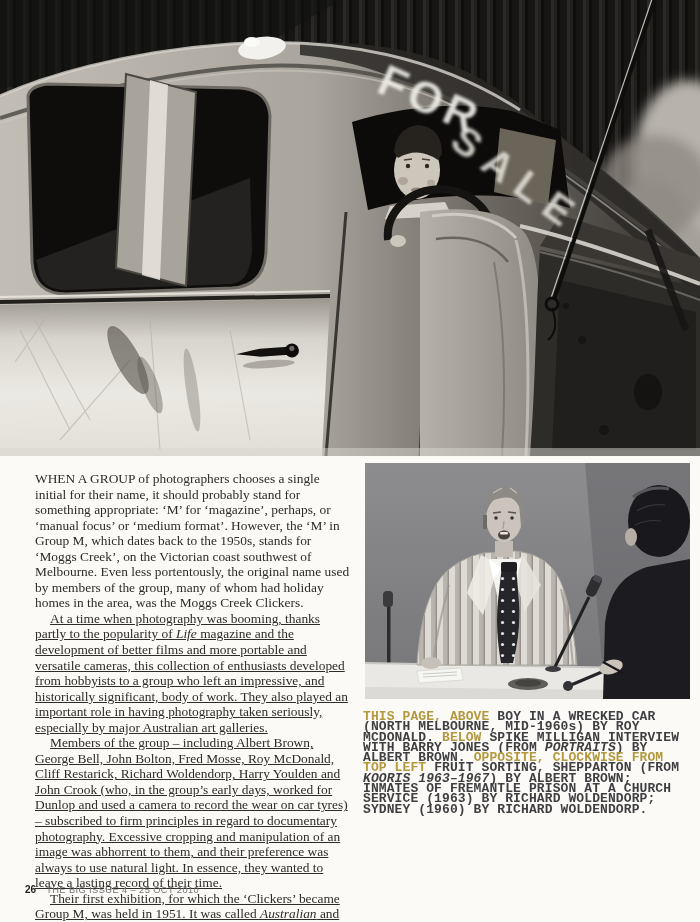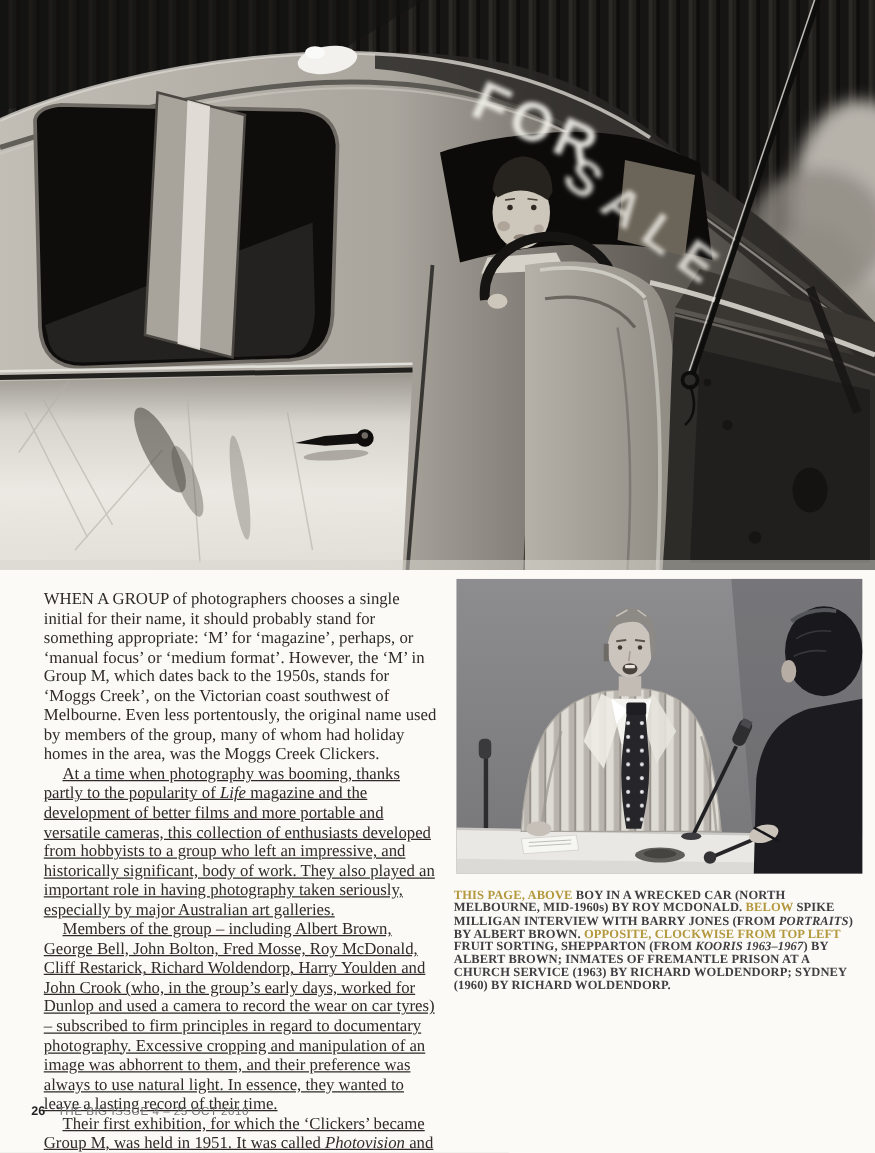--- a/index.html
+++ b/index.html
@@ -12,22 +12,22 @@
   .article { position:absolute; left:35px; top:471px; width:315px;
              color:#2e2b28; font-size:13.4px; line-height:15.55px; text-rendering:optimizeLegibility; }
   .article p { margin:0; }
   .article p.indent { text-indent:15px;text-decoration:underline; }
   .it { font-style:italic; }
 
   .photo2 { position:absolute; left:365px; top:463px; width:325px; height:236px; }
   .photo2 svg { display:block; }
 
   .caption { position:absolute; left:363px; top:712px; width:331px;
-             font-family:Liberation Serif, serif; font-weight:bold;
-             font-size:10px; line-height:10.3px; letter-spacing:0.1px; color:#3f3f42; }
+             font-family:Liberation Mono, monospace; font-weight:bold;
+             font-size:13px; line-height:10.3px; letter-spacing:0.1px; color:#3f3f42; }
   .caption .gold { color:#b3983e; }
 
   .footer { position:absolute; left:25px; top:884px; font-family:"Liberation Sans", sans-serif;
             font-size:9.3px; letter-spacing:0.4px; color:#737376; white-space:nowrap; }
   .footer .num { font-weight:bold; color:#1f1f1f; font-size:10px; letter-spacing:0; margin-right:10px; }
 
   .painted { font-family:"Liberation Sans", sans-serif; font-weight:bold; }
 </style>
 </head>
 <body>
@@ -166,21 +166,21 @@
       </g>
 
       <rect x="0" y="448" width="700" height="8" fill="#d8d5ce" opacity="0.5"></rect>
     </svg>
   </div>
 
   <div class="article">
       <p class=""><span>WHEN A GROUP of photographers chooses a single initial for their name, it should probably stand for something appropriate: ‘M’ for ‘magazine’, perhaps, or ‘manual focus’ or ‘medium format’. However, the ‘M’ in Group M, which dates back to the 1950s, stands for ‘Moggs Creek’, on the Victorian coast southwest of Melbourne. Even less portentously, the original name used by members of the group, many of whom had holiday homes in the area, was the Moggs Creek Clickers.</span></p>
       <p class="indent"><span>At a time when photography was booming, thanks partly to the popularity of </span><span class="it">Life</span><span> magazine and the development of better films and more portable and versatile cameras, this collection of enthusiasts developed from hobbyists to a group who left an impressive, and historically significant, body of work. They also played an important role in having photography taken seriously, especially by major Australian art galleries.</span></p>
       <p class="indent"><span>Members of the group – including Albert Brown, George Bell, John Bolton, Fred Mosse, Roy McDonald, Cliff Restarick, Richard Woldendorp, Harry Youlden and John Crook (who, in the group’s early days, worked for Dunlop and used a camera to record the wear on car tyres) – subscribed to firm principles in regard to documentary photography. Excessive cropping and manipulation of an image was abhorrent to them, and their preference was always to use natural light. In essence, they wanted to leave a lasting record of their time.</span></p>
-      <p class="indent"><span>Their first exhibition, for which the ‘Clickers’ became Group M, was held in 1951. It was called </span><span class="it">Photovision</span><span> and subsequently</span></p>
+      <p class="indent"><span>Their first exhibition, for which the ‘Clickers’ became Group M, was held in 1951. It was called </span><span class="it">Australian</span><span> and subsequently</span></p>
     </div>
 
   <div class="photo2">
     <svg viewBox="0 0 325 236" width="325" height="236" preserveAspectRatio="none">
       <defs>
         <linearGradient id="bgGrad" x1="0" y1="0" x2="0" y2="1">
           <stop offset="0" stop-color="#8d8d90"></stop>
             <stop offset="1" stop-color="#767679"></stop>
         </linearGradient>
         <pattern id="stripes" width="12" height="12" patternUnits="userSpaceOnUse">

